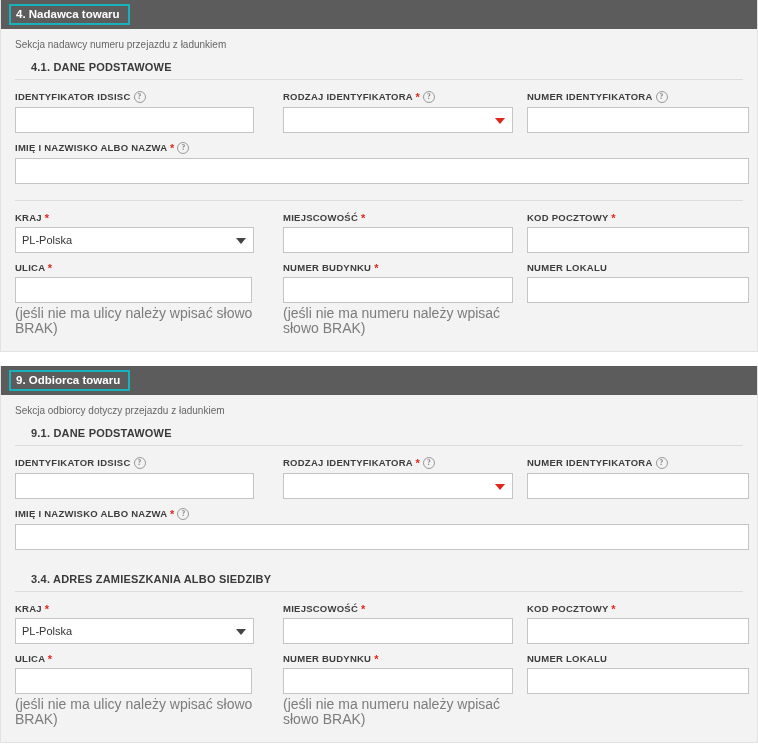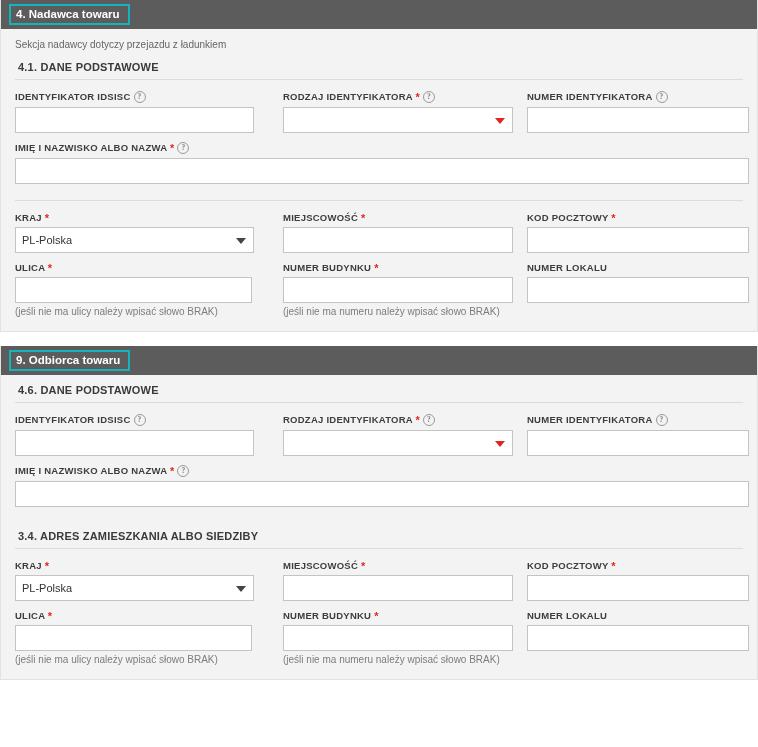--- a/index.html
+++ b/index.html
@@ -45,21 +45,21 @@
   }
   .section-note {
     font-size: 10px;
     color: #666666;
     padding: 10px 14px 2px 14px;
   }
   .subsection-title {
     font-size: 11px;
     font-weight: bold;
     color: #3a3a3a;
-    padding: 9px 14px 4px 17px;
+    padding: 9px 14px 4px 30px;
     letter-spacing: .2px;
   }
   .subsection-divider {
     border-bottom: 1px solid #dcdcdc;
     margin: 2px 14px 0 14px;
   }
 
   
   .form-body {
     padding: 2px 8px 14px 14px;
@@ -151,40 +151,40 @@
     height: 0;
     border-left: 5px solid transparent;
     border-right: 5px solid transparent;
     border-top: 6px solid #e2261c;
     pointer-events: none;
   }
   .caret.dark {
     border-top-color: #444444;
   }
   .hint {
-    font-size: 10px;
+    font-size: 14px;
     color: #7c7c7c;
     margin-top: 3px;
     line-height: 1.1;
   }
   .narrow-input { width: 100%; }
   .col.w1 .narrow-input.short { width: 237px; }
 
   .gap { height: 14px; background: #ffffff; }
 </style>
 </head>
 <body>
 
 <div class="page">
 
   <div class="section">
     <div class="section-header">
       <span class="title-box">4. Nadawca towaru</span>
     </div>
-    <div class="section-note">Sekcja nadawcy dotyczy przejazdu z ładunkiem</div>
+    <div class="section-note">Sekcja nadawcy numeru przejazdu z ładunkiem</div>
 
     <div class="subsection-title">4.1. DANE PODSTAWOWE</div>
     <div class="subsection-divider"></div>
 
     <div class="form-body">
       <div class="row">
         <div class="col w1">
           <div class="field-label">
             <span>IDENTYFIKATOR IDSISC</span><span class="info-icon">?</span>
           </div>
@@ -275,22 +275,23 @@
       </div>
     </div>
   </div>
 
   <div class="gap"></div>
 
   <div class="section">
     <div class="section-header">
       <span class="title-box">9. Odbiorca towaru</span>
     </div>
-
-    <div class="subsection-title">4.6. DANE PODSTAWOWE</div>
+    <div class="section-note">Sekcja odbiorcy dotyczy przejazdu z ładunkiem</div>
+
+    <div class="subsection-title">9.1. DANE PODSTAWOWE</div>
     <div class="subsection-divider"></div>
 
     <div class="form-body">
       <div class="row">
         <div class="col w1">
           <div class="field-label">
             <span>IDENTYFIKATOR IDSISC</span><span class="info-icon">?</span>
           </div>
           <input class="text-input" type="text" value="" style="">
         </div>

